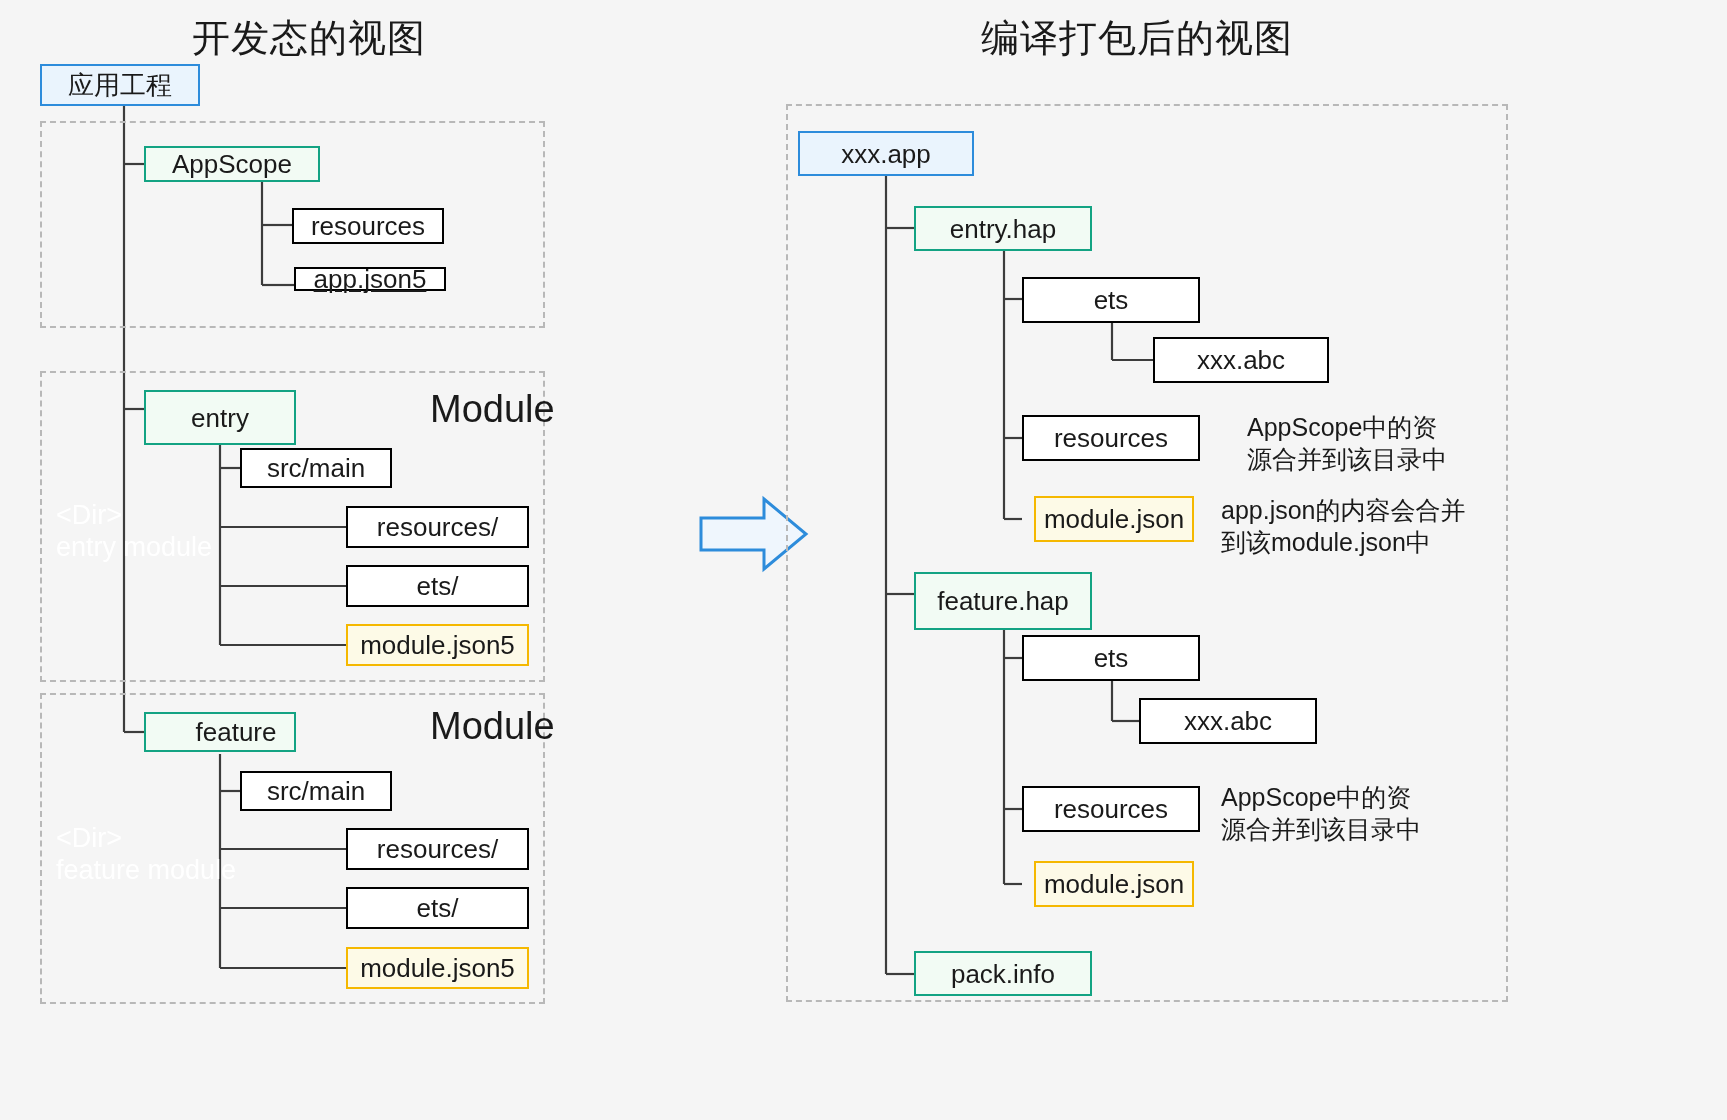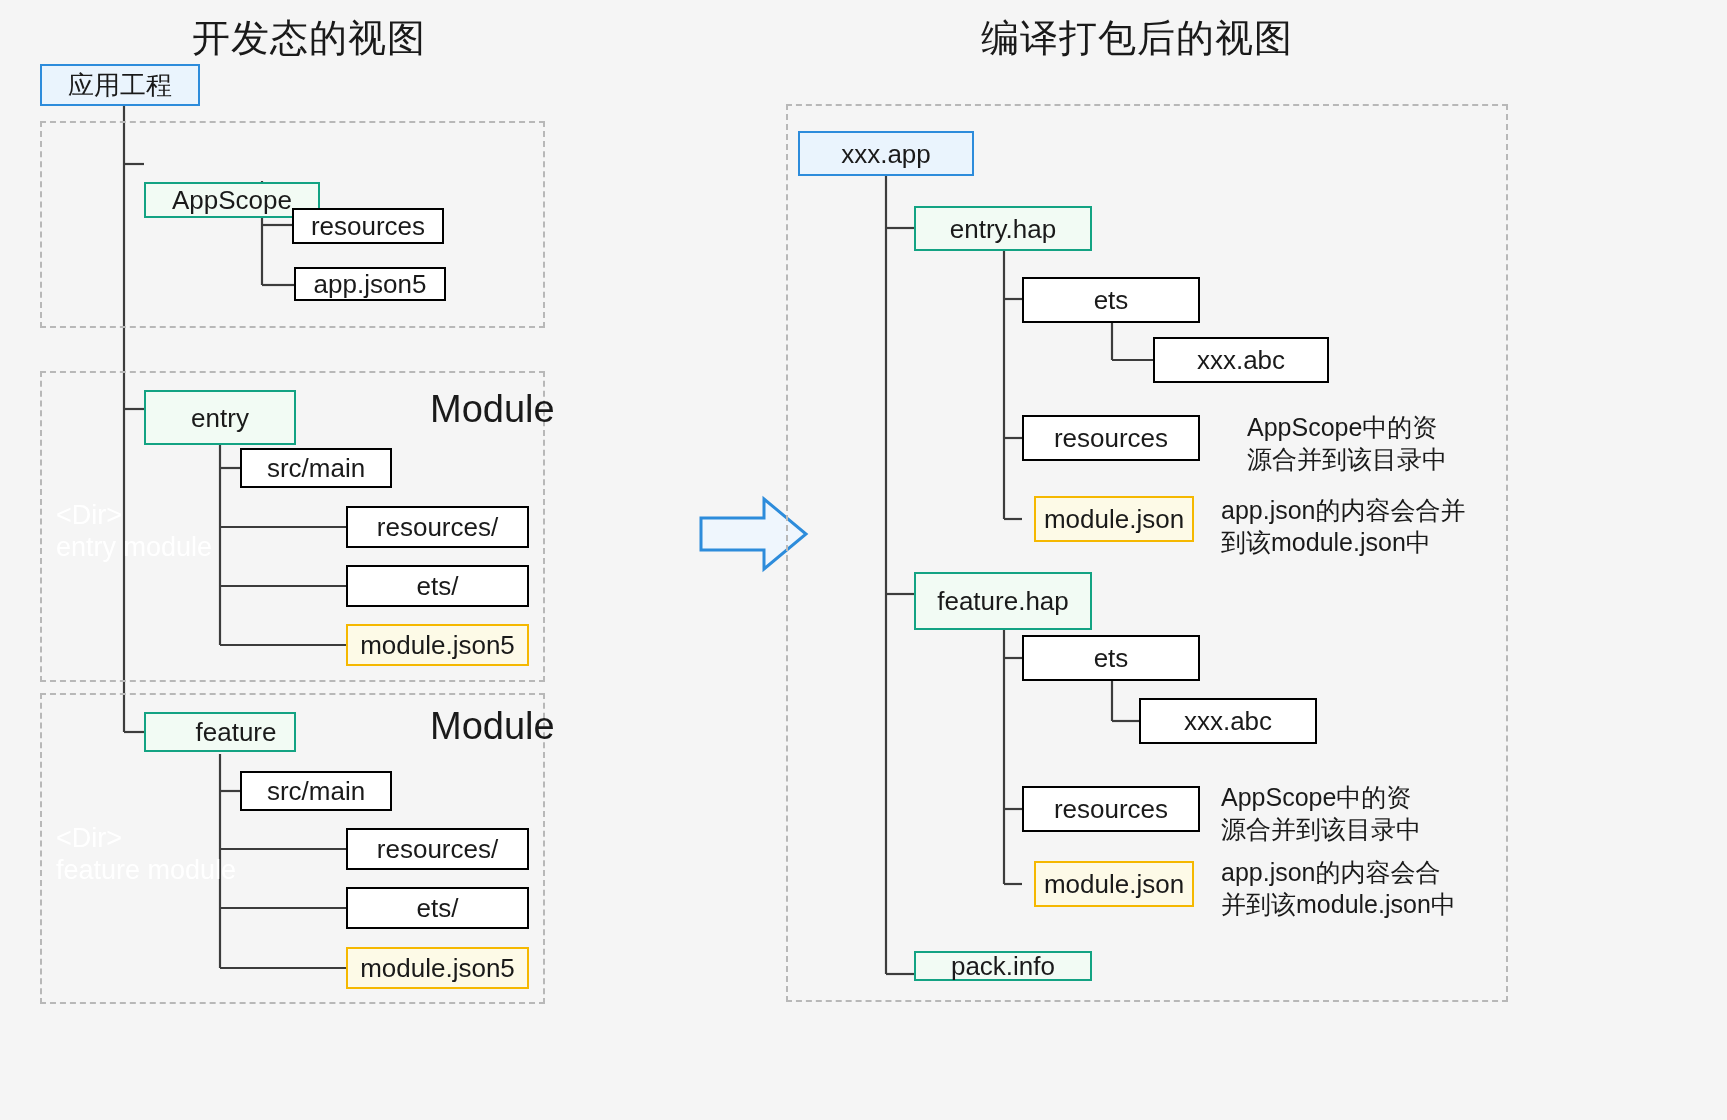--- a/index.html
+++ b/index.html
@@ -144,23 +144,23 @@
       <path d="M1112 721 L1139 721"></path>
     </g>
   </svg>
 
   <div class="title" style="left:192px;top:13px;">开发态的视图</div>
   <div class="title" style="left:981px;top:13px;">编译打包后的视图</div>
 
   <div class="node blue" style="left:40px;top:64px;width:160px;height:42px;">应用工程</div>
 
   <div class="group-box" style="left:40px;top:121px;width:505px;height:207px;"></div>
-  <div class="node green" style="left:144px;top:146px;width:176px;height:36px;margin-top:36px;">AppScope</div>
+  <div class="node green" style="left:144px;top:146px;width:176px;height:36px;">AppScope</div>
   <div class="node plain" style="left:292px;top:208px;width:152px;height:36px;">resources</div>
-  <div class="node plain" style="left:294px;top:267px;width:152px;height:34px;">app.json5</div>
+  <div class="node plain" style="left:294px;top:267px;width:152px;height:24px;text-decoration:underline;">app.json5</div>
 
   <div class="group-box" style="left:40px;top:371px;width:505px;height:311px;"></div>
   <div class="module-label" style="left:430px;top:388px;">Module</div>
   <div class="watermark" style="left:56px;top:500px;">&lt;Dir&gt;
 entry module</div>
   <div class="node green" style="left:144px;top:390px;width:152px;height:55px;">entry</div>
   <div class="node plain" style="left:240px;top:448px;width:152px;height:40px;">src/main</div>
   <div class="node plain" style="left:346px;top:506px;width:183px;height:42px;">resources/</div>
   <div class="node plain" style="left:346px;top:565px;width:183px;height:42px;">ets/</div>
   <div class="node yellow" style="left:346px;top:624px;width:183px;height:42px;">module.json5</div>
@@ -193,18 +193,16 @@
   <div class="annot" style="left:1221px;top:494px;">app.json的内容会合并
 到该module.json中</div>
 
   <div class="node green" style="left:914px;top:572px;width:178px;height:58px;">feature.hap</div>
   <div class="node plain" style="left:1022px;top:635px;width:178px;height:46px;">ets</div>
   <div class="node plain" style="left:1139px;top:698px;width:178px;height:46px;">xxx.abc</div>
   <div class="node plain" style="left:1022px;top:786px;width:178px;height:46px;">resources</div>
   <div class="node yellow" style="left:1034px;top:861px;width:160px;height:46px;">module.json</div>
   <div class="annot" style="left:1221px;top:781px;">AppScope中的资
 源合并到该目录中</div>
-  <div class="annot" style="left:1221px;top:856px;">app.json的内容会合
-并到该module.json中</div>
-
-  <div class="node green" style="left:914px;top:951px;width:178px;height:30px;">pack.info</div>
+
+  <div class="node green" style="left:914px;top:951px;width:178px;height:45px;">pack.info</div>
 
 </div>
 
 </body></html>

